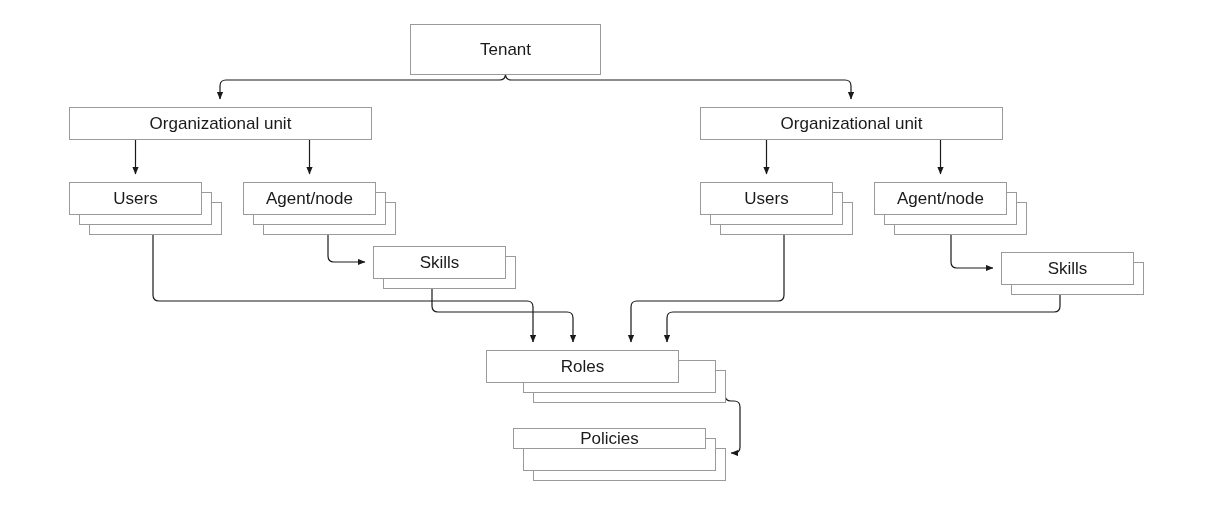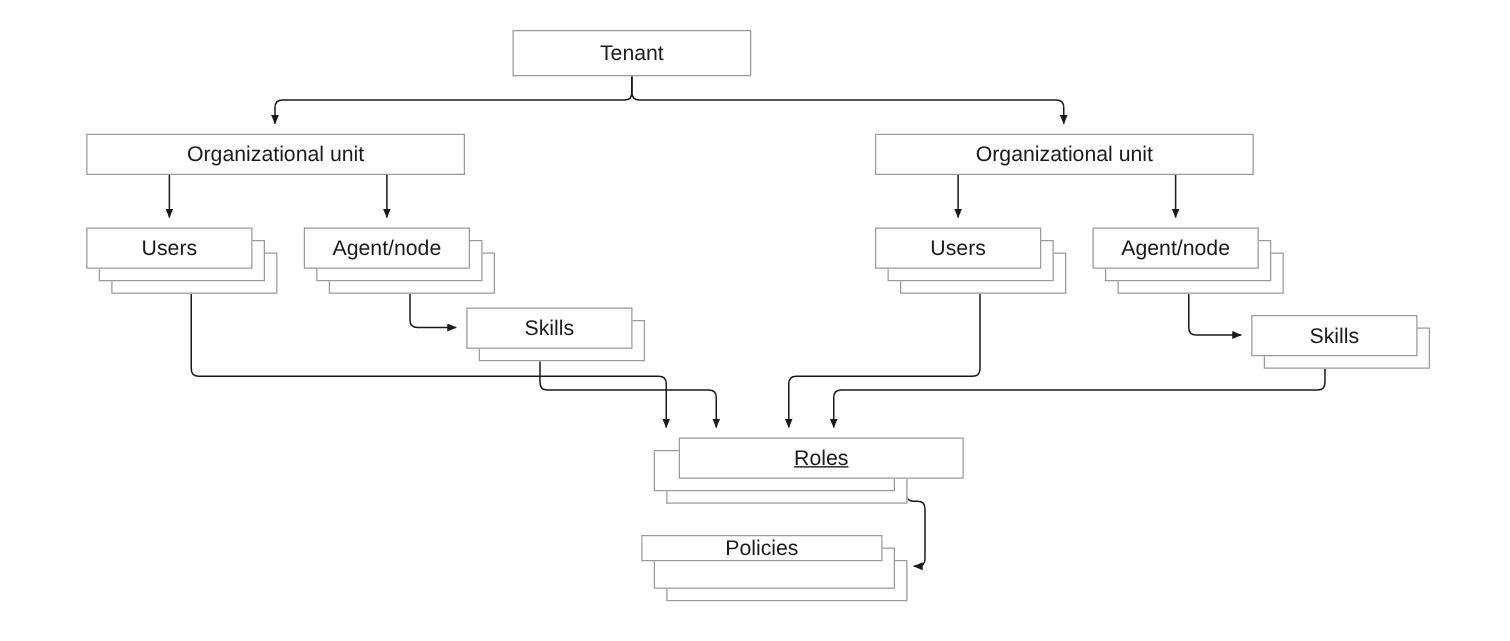--- a/index.html
+++ b/index.html
@@ -81,21 +81,21 @@
 
       <path d="M784,235 L784,295 Q784,301 778,301 L637,301 Q631,301 631,307 L631,342" marker-end="url(#arrowhead)"></path>
 
       <path d="M1060,295 L1060,306 Q1060,312 1054,312 L673,312 Q667,312 667,318 L667,342" marker-end="url(#arrowhead)"></path>
 
       <path d="M725,385 L725,395 Q725,401 731,401 L734,401 Q740,401 740,407 L740,447 Q740,453 734,453 L731,453" marker-end="url(#arrowhead)"></path>
     </g>
   </svg>
 
   <div class="node">
-    <div class="sheet front" style="left:410px; top:24px; width:191px; height:37px;">
+    <div class="sheet front" style="left:410px; top:24px; width:191px; height:51px;">
       <span class="label">Tenant</span>
     </div>
   </div>
 
   <div class="node">
     <div class="sheet front" style="left:69px; top:107px; width:303px; height:33px;">
       <span class="label">Organizational unit</span>
     </div>
   </div>
 
@@ -147,21 +147,21 @@
   <div class="node">
     <div class="sheet" style="left:1011px; top:262px; width:133px; height:33px;"></div>
     <div class="sheet front" style="left:1001px; top:252px; width:133px; height:33px;">
       <span class="label">Skills</span>
     </div>
   </div>
 
   <div class="node">
     <div class="sheet" style="left:533px; top:370px; width:193px; height:33px;"></div>
     <div class="sheet" style="left:523px; top:360px; width:193px; height:33px;"></div>
-    <div class="sheet front" style="left:543px; top:350px; width:228px; height:33px;text-decoration:underline;">
+    <div class="sheet front" style="left:486px; top:350px; width:193px; height:33px;">
       <span class="label">Roles</span>
     </div>
   </div>
 
   <div class="node">
     <div class="sheet" style="left:533px; top:448px; width:193px; height:33px;"></div>
     <div class="sheet" style="left:523px; top:438px; width:193px; height:33px;"></div>
     <div class="sheet front" style="left:513px; top:428px; width:193px; height:21px;">
       <span class="label">Policies</span>
     </div>

